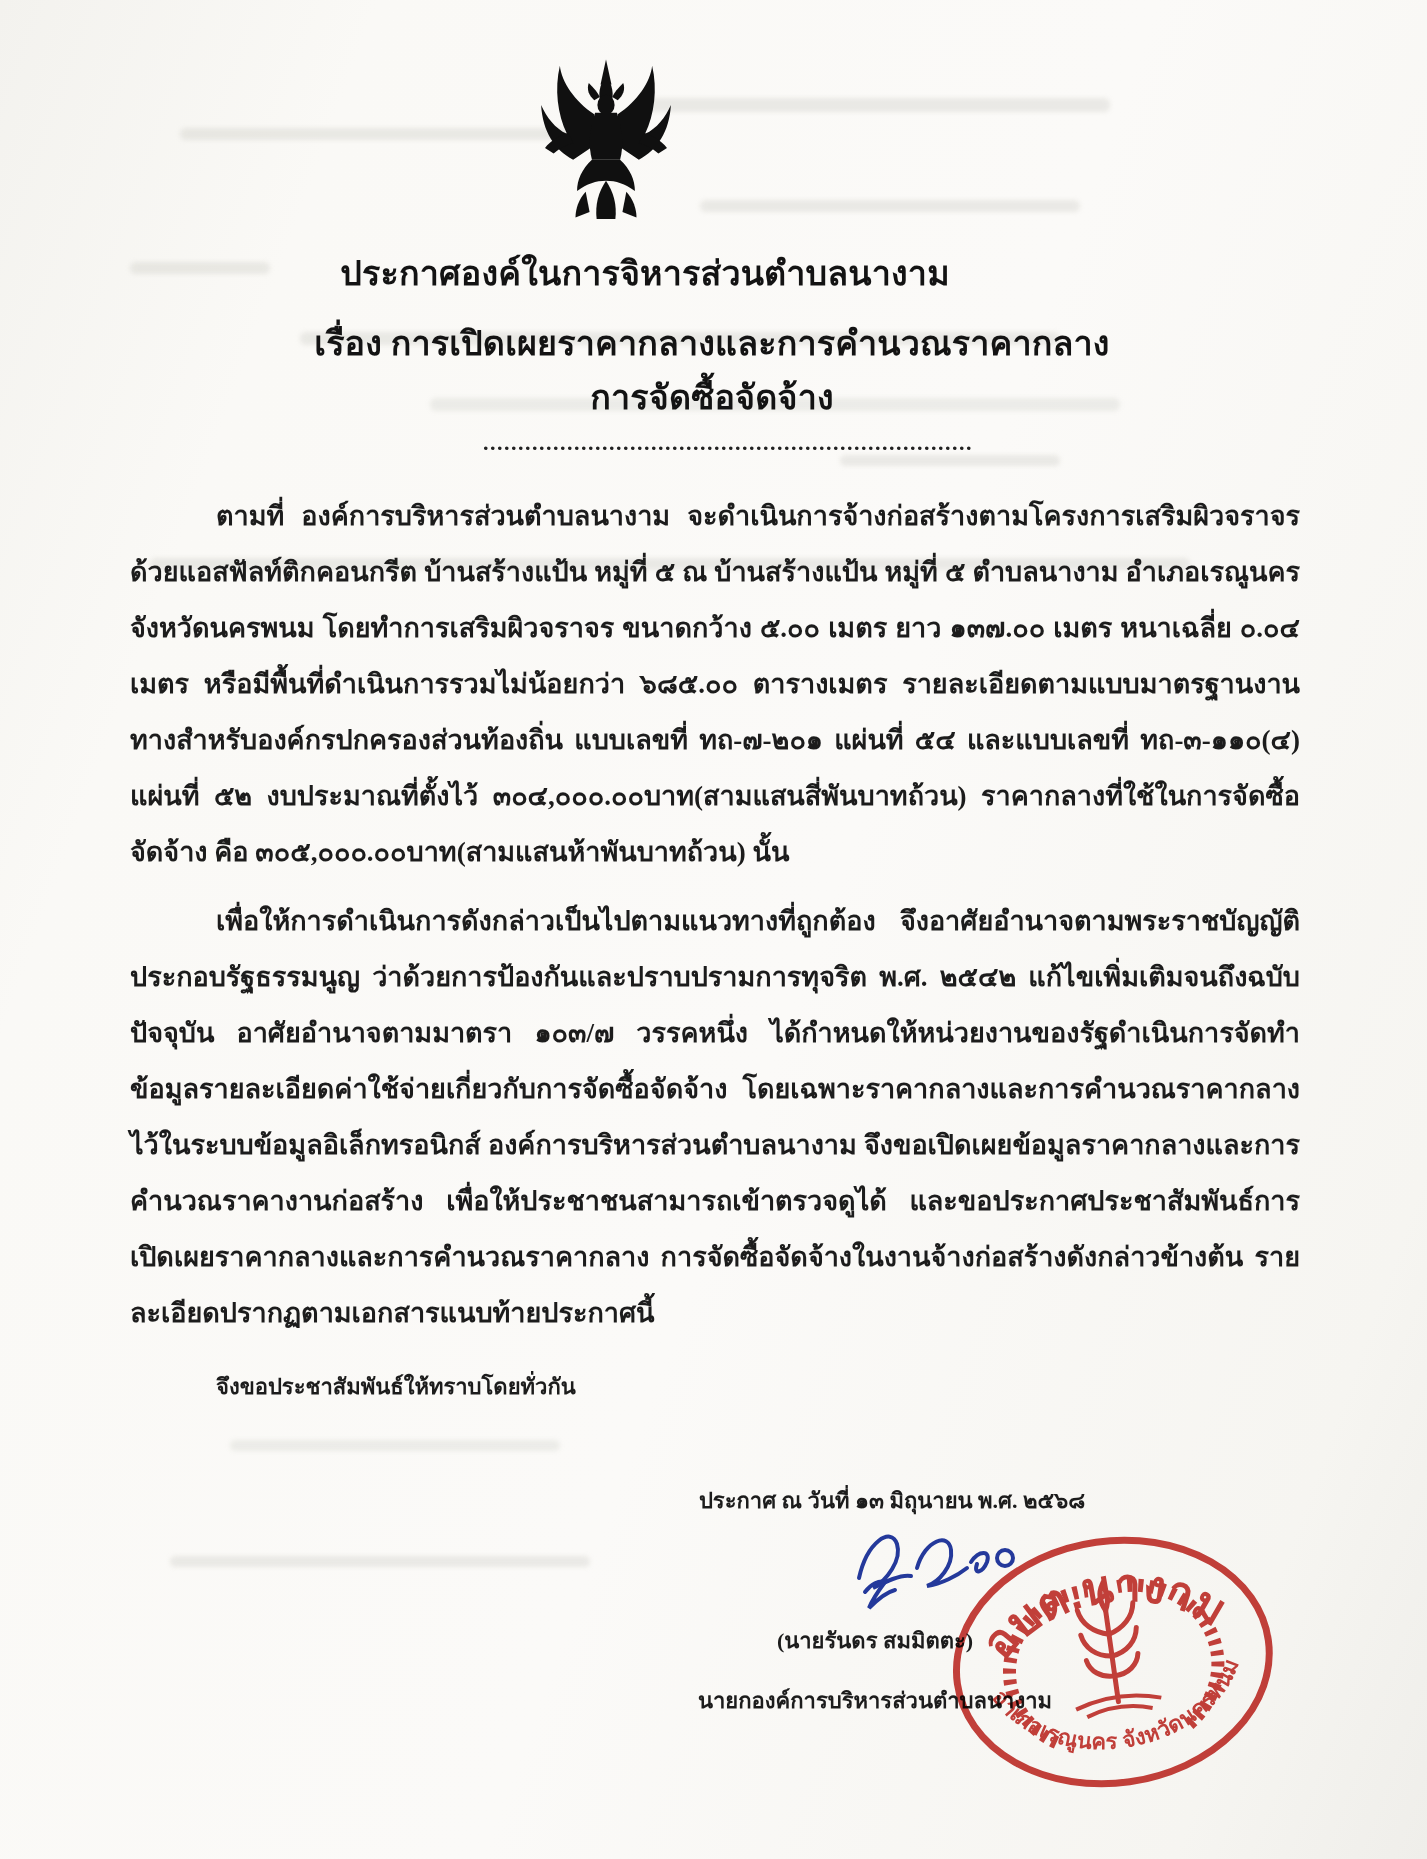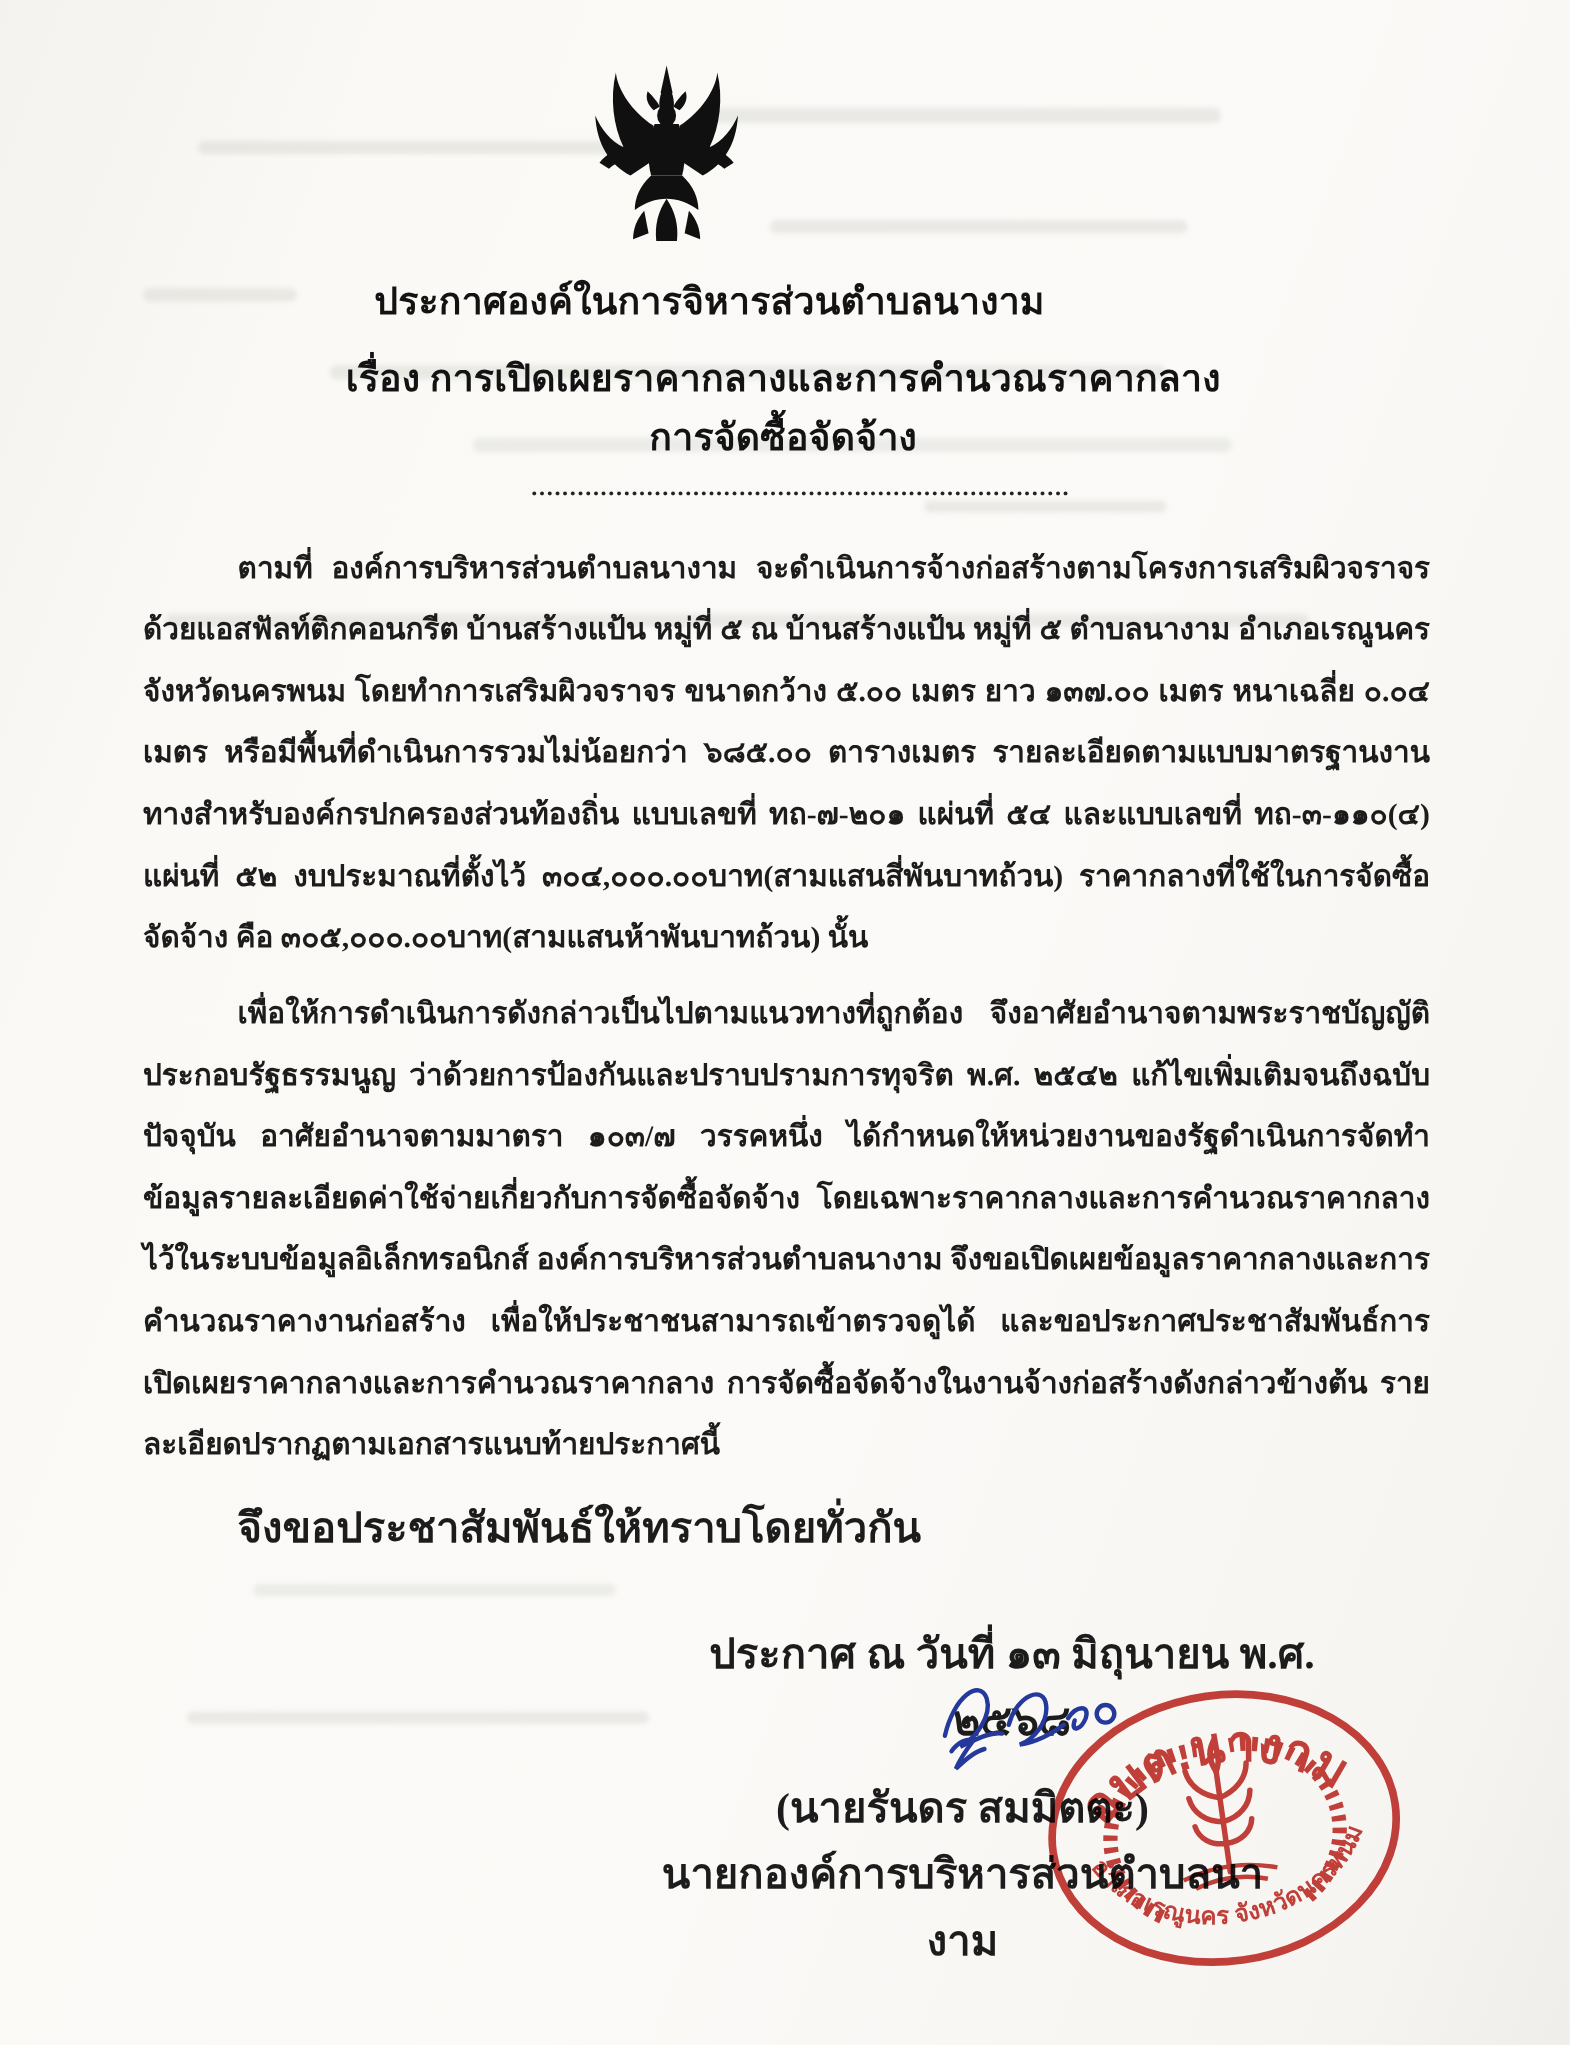--- a/index.html
+++ b/index.html
@@ -11,21 +11,21 @@
   }
   .abs{position:absolute;}
   .ghost{position:absolute;background:rgba(150,148,136,0.16);filter:blur(2.5px);border-radius:6px;pointer-events:none;}
   .ghost.g2{background:rgba(140,150,130,0.13);}
   .title{font-weight:700;font-size:34px;text-align:center;letter-spacing:0.2px;color:#131313;}
   .dots{font-size:22px;letter-spacing:1.5px;text-align:center;color:#222;font-weight:700;}
   .para{
     width:1170px;left:130px;font-size:27px;line-height:56px;text-align:justify;
     font-weight:600;color:#1c1c1c;text-indent:86px;
   }
-  .single-line{font-size:38px;font-weight:600;color:#1c1c1c;}
+  .single-line{font-size:22px;font-weight:600;color:#1c1c1c;margin-top:11px;}
   .center-block{text-align:center;}
   .stamp-wrap{left:948px;top:1532px;width:330px;height:262px;transform:rotate(-8deg);transform-origin:50% 50%;opacity:0.92;mix-blend-mode:multiply;}
   .sig-wrap{left:845px;top:1518px;width:195px;height:125px;}
   svg text{font-family:"Liberation Sans","DejaVu Sans",sans-serif;}
 </style>
 </head>
 <body>
 
 <div class="ghost" style="left:640px;top:98px;width:470px;height:14px;"></div>
 <div class="ghost" style="left:180px;top:128px;width:430px;height:12px;"></div>
@@ -61,21 +61,21 @@
 
 <div class="abs title" style="left:245px;top:246px;width:800px;">ประกาศองค์ในการจิหารส่วนตำบลนางาม</div>
 <div class="abs title" style="left:292px;top:316px;width:840px;">เรื่อง การเปิดเผยราคากลางและการคำนวณราคากลางการจัดซื้อจัดจ้าง</div>
 
 <div class="abs dots" style="left:483px;top:430px;width:400px;">......................................................................</div>
 
 <div class="abs para" style="top:488px;">ตามที่ องค์การบริหารส่วนตำบลนางาม จะดำเนินการจ้างก่อสร้างตามโครงการเสริมผิวจราจรด้วยแอสฟัลท์ติกคอนกรีต บ้านสร้างแป้น หมู่ที่ ๕ ณ บ้านสร้างแป้น หมู่ที่ ๕ ตำบลนางาม อำเภอเรณูนคร จังหวัดนครพนม โดยทำการเสริมผิวจราจร ขนาดกว้าง ๕.๐๐ เมตร ยาว ๑๓๗.๐๐ เมตร หนาเฉลี่ย ๐.๐๔ เมตร หรือมีพื้นที่ดำเนินการรวมไม่น้อยกว่า ๖๘๕.๐๐ ตารางเมตร รายละเอียดตามแบบมาตรฐานงานทางสำหรับองค์กรปกครองส่วนท้องถิ่น แบบเลขที่ ทถ-๗-๒๐๑ แผ่นที่ ๕๔ และแบบเลขที่ ทถ-๓-๑๑๐(๔) แผ่นที่ ๕๒ งบประมาณที่ตั้งไว้ ๓๐๔,๐๐๐.๐๐บาท(สามแสนสี่พันบาทถ้วน) ราคากลางที่ใช้ในการจัดซื้อจัดจ้าง คือ ๓๐๕,๐๐๐.๐๐บาท(สามแสนห้าพันบาทถ้วน) นั้น</div>
 <div class="abs para" style="top:893px;">เพื่อให้การดำเนินการดังกล่าวเป็นไปตามแนวทางที่ถูกต้อง จึงอาศัยอำนาจตามพระราชบัญญัติประกอบรัฐธรรมนูญ ว่าด้วยการป้องกันและปราบปรามการทุจริต พ.ศ. ๒๕๔๒ แก้ไขเพิ่มเติมจนถึงฉบับปัจจุบัน อาศัยอำนาจตามมาตรา ๑๐๓/๗ วรรคหนึ่ง ได้กำหนดให้หน่วยงานของรัฐดำเนินการจัดทำข้อมูลรายละเอียดค่าใช้จ่ายเกี่ยวกับการจัดซื้อจัดจ้าง โดยเฉพาะราคากลางและการคำนวณราคากลางไว้ในระบบข้อมูลอิเล็กทรอนิกส์ องค์การบริหารส่วนตำบลนางาม จึงขอเปิดเผยข้อมูลราคากลางและการคำนวณราคางานก่อสร้าง เพื่อให้ประชาชนสามารถเข้าตรวจดูได้ และขอประกาศประชาสัมพันธ์การเปิดเผยราคากลางและการคำนวณราคากลาง การจัดซื้อจัดจ้างในงานจ้างก่อสร้างดังกล่าวข้างต้น รายละเอียดปรากฏตามเอกสารแนบท้ายประกาศนี้</div>
 <div class="abs single-line" style="left:216px;top:1358px;">จึงขอประชาสัมพันธ์ให้ทราบโดยทั่วกัน</div>
 
-<div class="abs single-line center-block" style="left:620px;top:1472px;width:600px;">ประกาศ ณ วันที่ ๑๓ มิถุนายน พ.ศ. ๒๕๖๘</div>
+<div class="abs single-line center-block" style="left:592px;top:1472px;width:600px;">ประกาศ ณ วันที่ ๑๓ มิถุนายน พ.ศ. ๒๕๖๘</div>
 
 <div class="abs sig-wrap">
   <svg viewBox="0 0 195 125" width="195" height="125" aria-hidden="true">
     <g fill="none" stroke="#24399b" stroke-width="4" stroke-linecap="round">
       <path d="M14 60 C22 24 46 8 52 26 C57 42 42 62 28 70 C40 64 56 56 66 58"></path>
       <path d="M20 74 C26 66 34 62 40 64 C34 72 28 80 24 90 C32 82 42 74 50 72"></path>
       <path d="M72 50 C80 22 104 14 106 32 C108 48 94 64 82 68 C96 66 112 58 122 50"></path>
       <path d="M126 44 C134 32 146 32 142 44 C138 54 128 58 132 46"></path>
       <circle cx="160" cy="40" r="8"></circle>
     </g>

